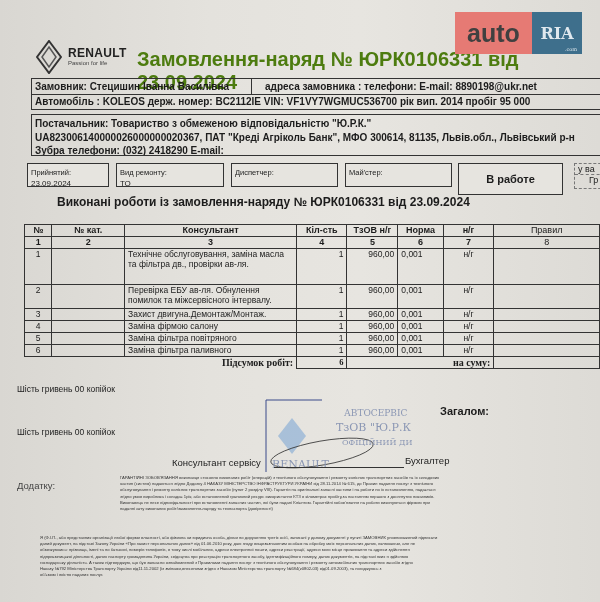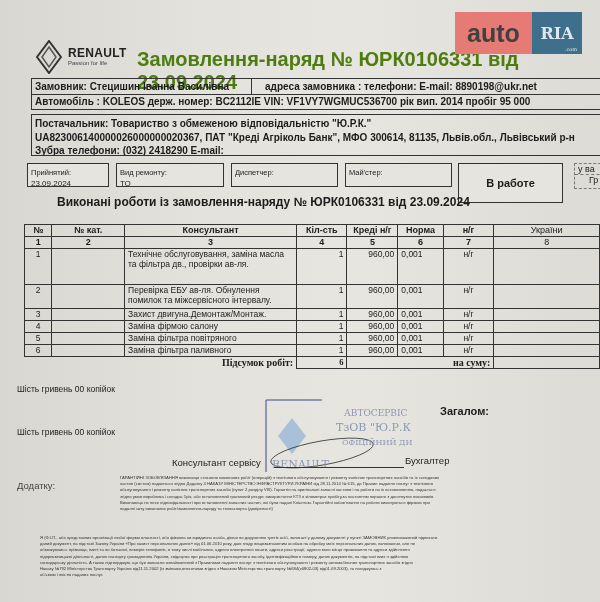--- a/index.html
+++ b/index.html
@@ -85,21 +85,21 @@
 <div class="abs ibox" style="left:116px;top:163px;width:108px;height:24px;">
   <div>Вид ремонту:</div>
   <div class="v">ТО</div>
 </div>
 <div class="abs ibox" style="left:231px;top:163px;width:107px;height:24px;">
   <div>Диспетчер:</div>
 </div>
 <div class="abs ibox" style="left:345px;top:163px;width:107px;height:24px;">
   <div>Май'стер:</div>
 </div>
-<div class="abs ibox status-box" style="left:458px;top:163px;width:105px;height:40px;">В работе</div>
+<div class="abs ibox status-box" style="left:458px;top:163px;width:105px;height:32px;">В работе</div>
 <div class="abs dashed-box" style="left:574px;top:163px;width:30px;height:24px;">
   <div style="border-bottom:1px dashed #777;padding-left:3px;">у ва</div>
   <div style="padding-left:14px;">Гр</div>
 </div>
 
 <div class="abs subtitle">Виконані роботи із замовлення-наряду №  ЮРК0106331  від 23.09.2024</div>
 
 <table class="works">
   <colgroup>
     <col style="width:28px">
@@ -110,24 +110,24 @@
       <col style="width:46px">
       <col style="width:53px">
       <col style="width:110px">
   </colgroup>
   <tbody>
       <tr>
     <th>№</th>
     <th>№ кат.</th>
     <th>Консультант</th>
     <th>Кіл-сть</th>
-    <th>Креді н/г</th>
+    <th>ТзОВ н/г</th>
     <th>Норма</th>
     <th>н/г</th>
-    <th style="font-weight:normal;">України</th>
+    <th style="font-weight:normal;">Правил</th>
   </tr>
   <tr class="hdr2">
     <td>1</td>
     <td>2</td>
     <td>3</td>
     <td>4</td>
     <td>5</td>
     <td>6</td>
     <td>7</td>
     <td style="font-weight:normal;">8</td>

